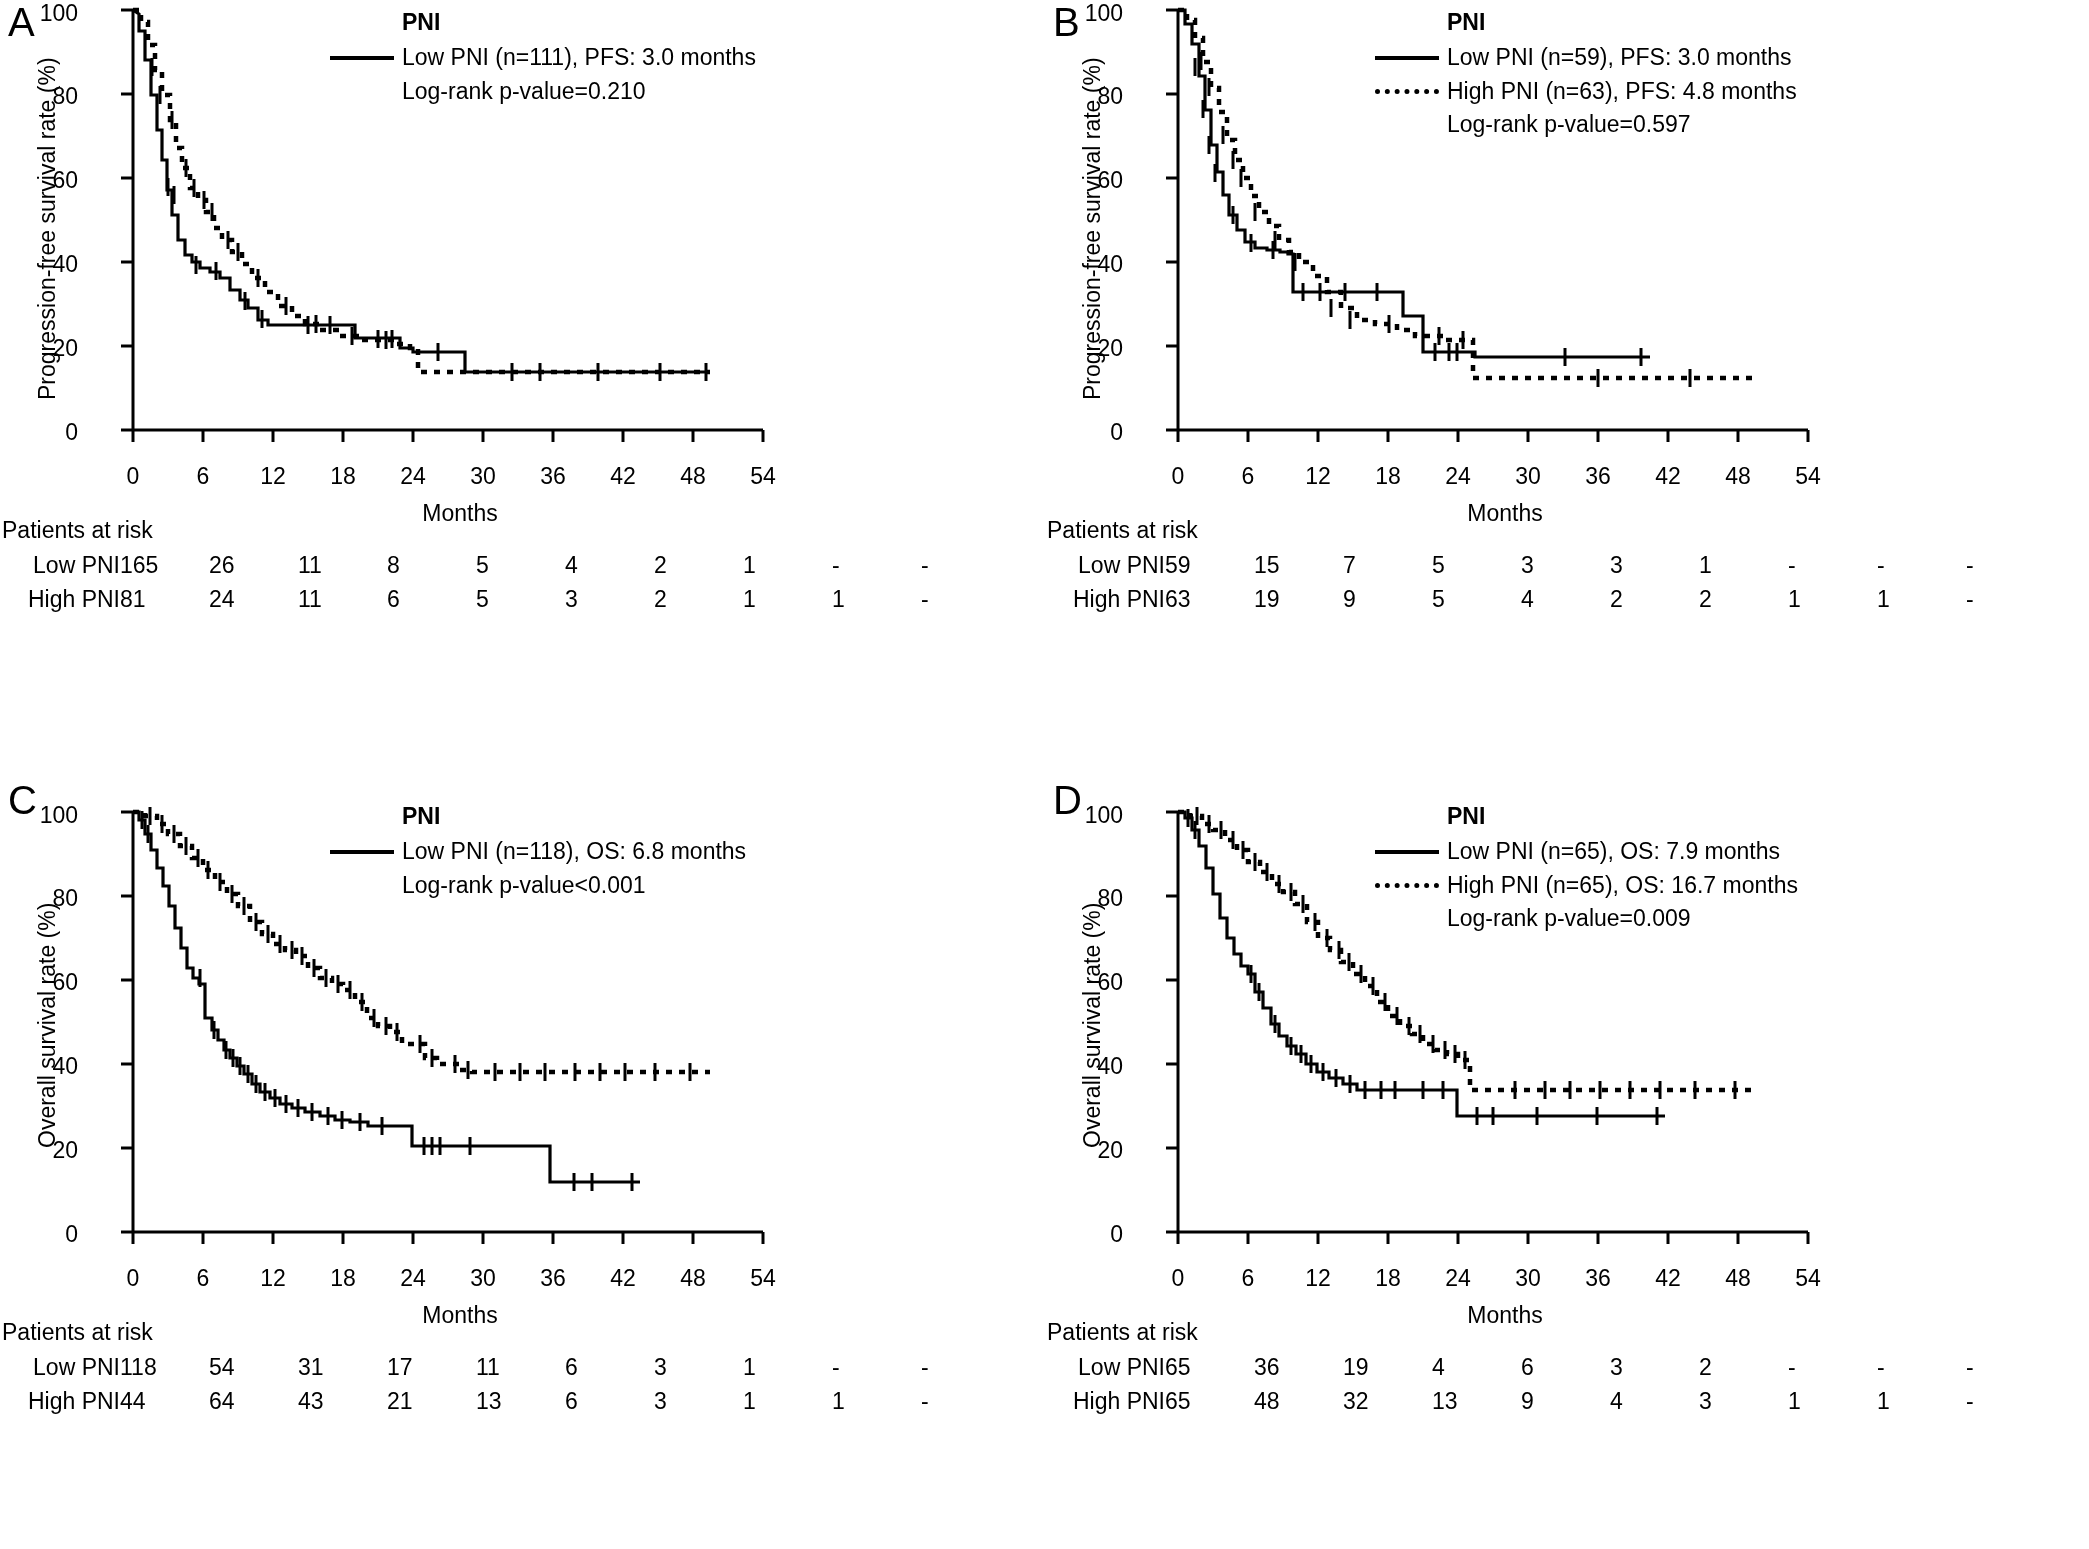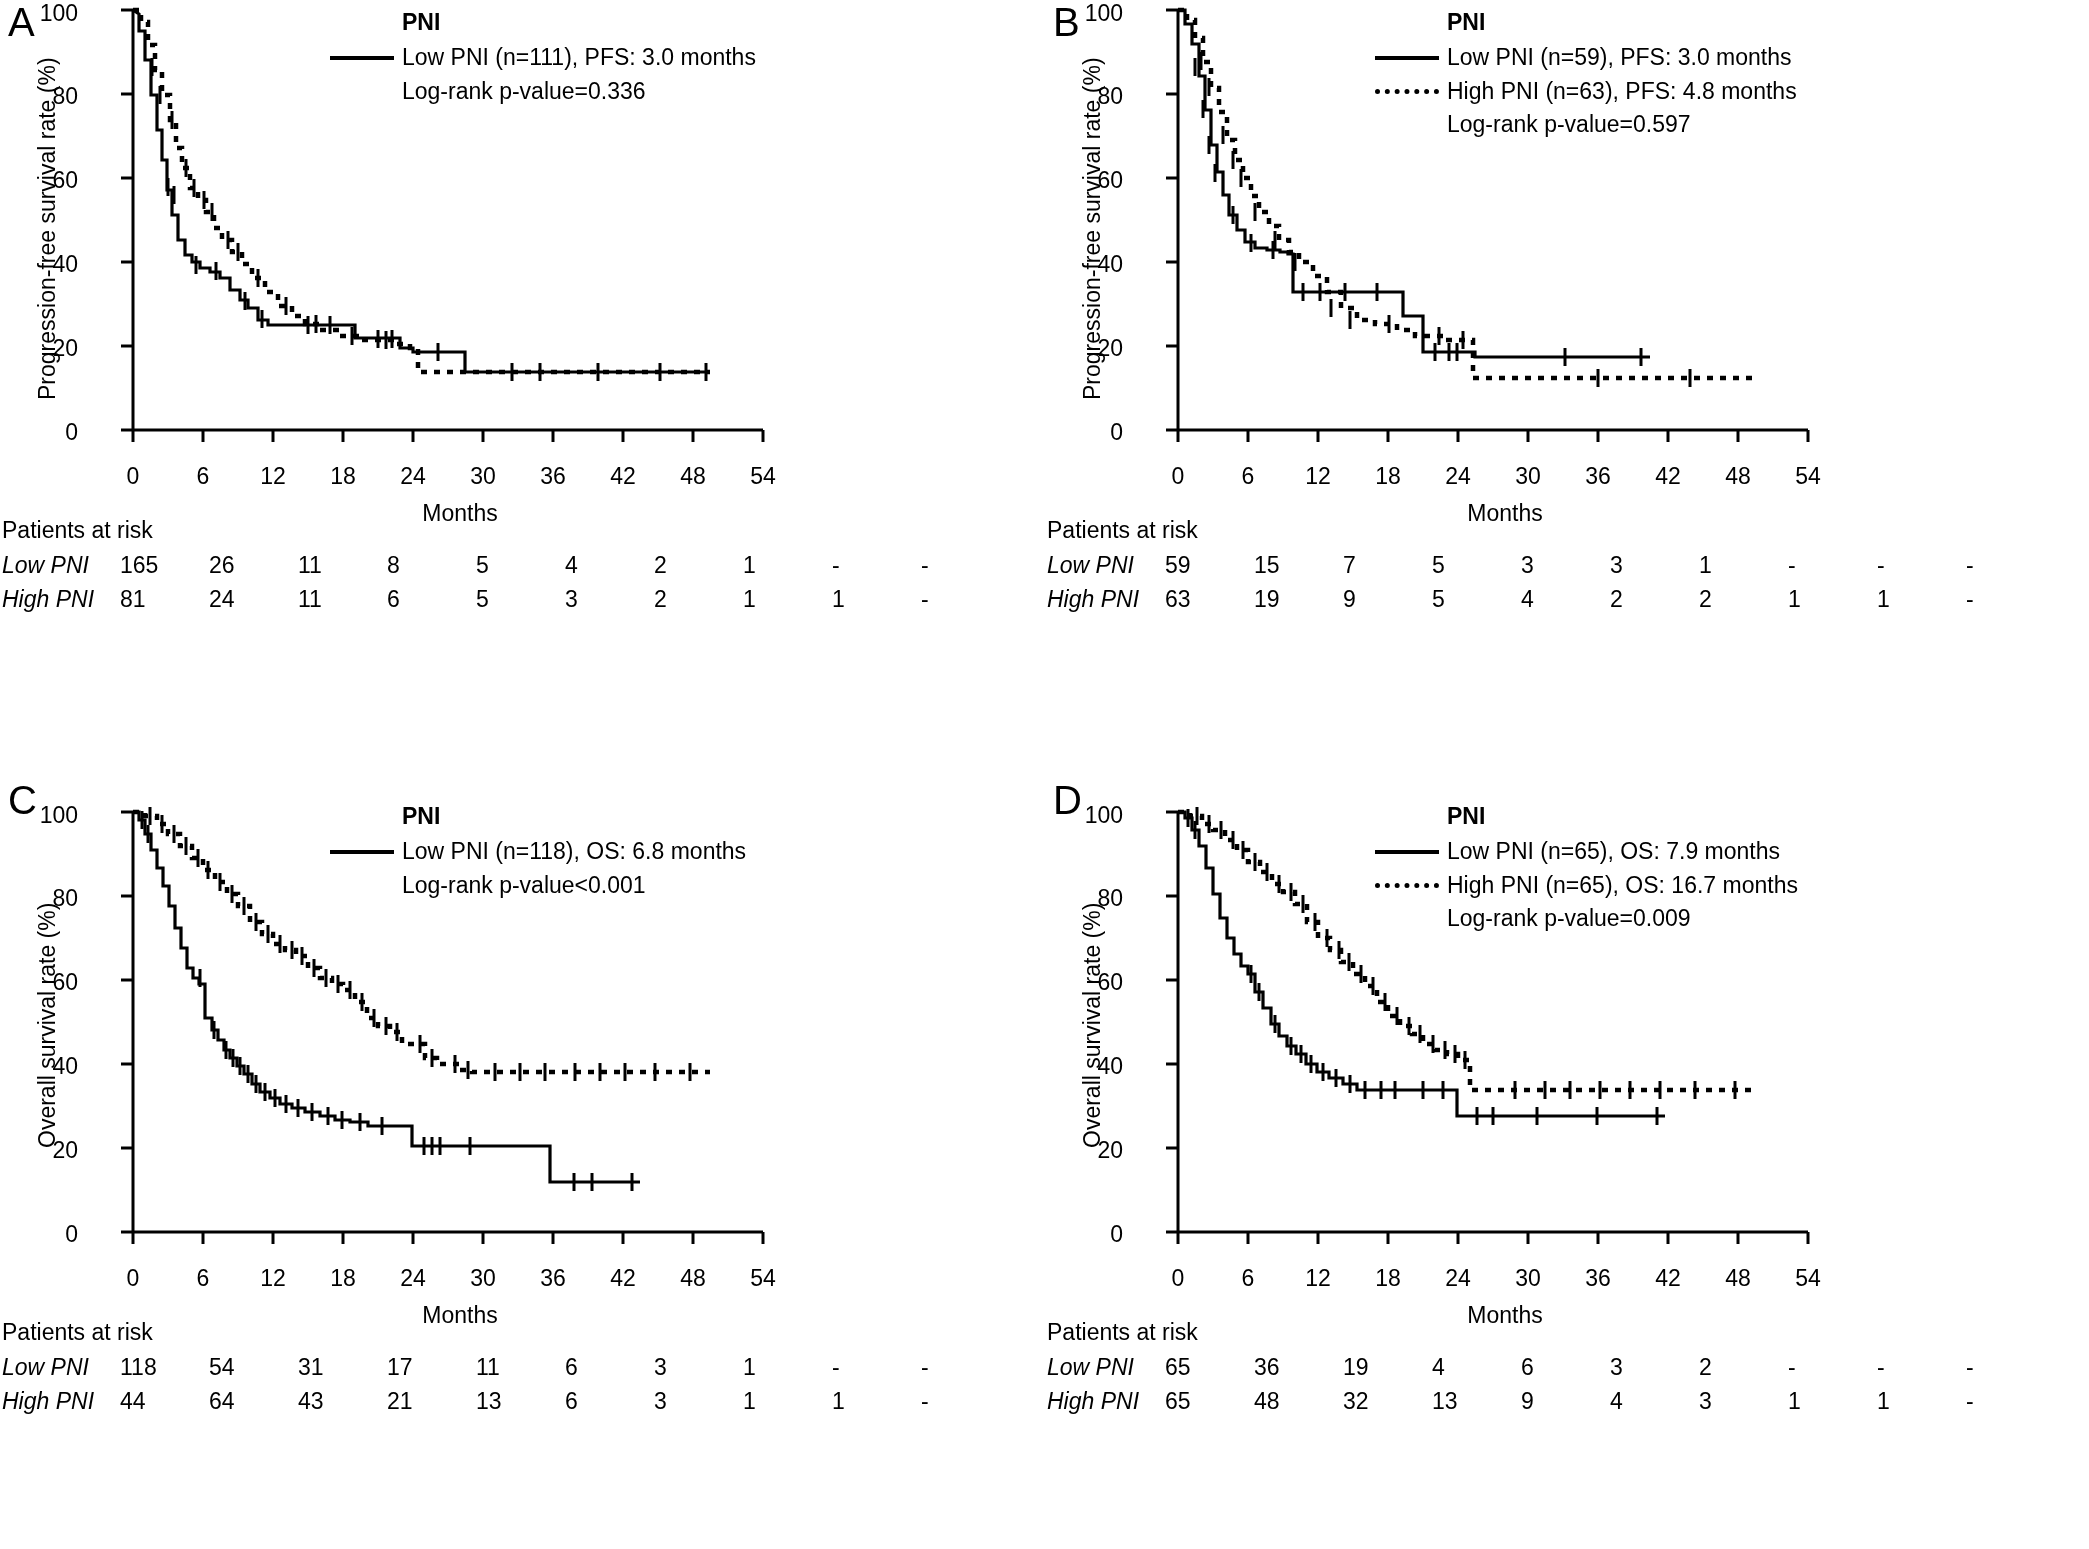--- a/index.html
+++ b/index.html
@@ -20,21 +20,21 @@
   .legend .legend-title{margin-left:72px;margin-bottom:2px;font-weight:bold;}
   .legend-row{display:flex;align-items:center;white-space:nowrap;}
   .legend-key{width:64px;height:0;margin-right:8px;flex:none;}
   .key-solid{border-top:4px solid #000;}
   .key-dotted{border-top:5px dotted #000;}
   .legend-p{margin-left:72px;}
   .risk{position:absolute;font-size:23px;}
   .risk-title{margin-bottom:4px;}
   .risk table{border-collapse:collapse;}
   .risk td{font-size:23px;padding:0;height:34px;vertical-align:middle;}
-  .risk td.lab{width:118px;text-align:left;font-style:italic;}
+  .risk td.lab{width:118px;text-align:right;}
   .risk td.num{width:89px;text-align:left;}
   svg{display:block;}
   .plotsvg{position:absolute;left:0;top:0;overflow:visible;}
 </style>
 </head>
 <body>
 
 <div class="sheet">
 
   <div class="panel" style="left:0;top:0;width:1040px;height:745px;">
@@ -61,21 +61,21 @@
     <div class="tick-label" style="left:743px;top:463px;width:40px;">54</div>
 
     <div class="x-title" style="left:400px;top:500px;width:120px;">Months</div>
 
     <div class="legend" style="left:330px;top:6px;">
       <div class="legend-title">PNI</div>
       <div class="legend-row">
         <span class="legend-key key-solid"></span>
         <span>Low PNI (n=111), PFS: 3.0 months</span>
       </div>
-      <div class="legend-p">Log-rank p-value=0.336</div>
+      <div class="legend-p">Log-rank p-value=0.210</div>
     </div>
 
     <svg class="plotsvg" width="1040" height="745">
 
       <line x1="133" y1="10" x2="133" y2="430" stroke="#000" stroke-width="3"></line>
       <line x1="133" y1="430" x2="763" y2="430" stroke="#000" stroke-width="3"></line>
 
       <line x1="121" y1="10" x2="133" y2="10" stroke="#000" stroke-width="3"></line>
       <line x1="121" y1="94" x2="133" y2="94" stroke="#000" stroke-width="3"></line>
       <line x1="121" y1="178" x2="133" y2="178" stroke="#000" stroke-width="3"></line>

